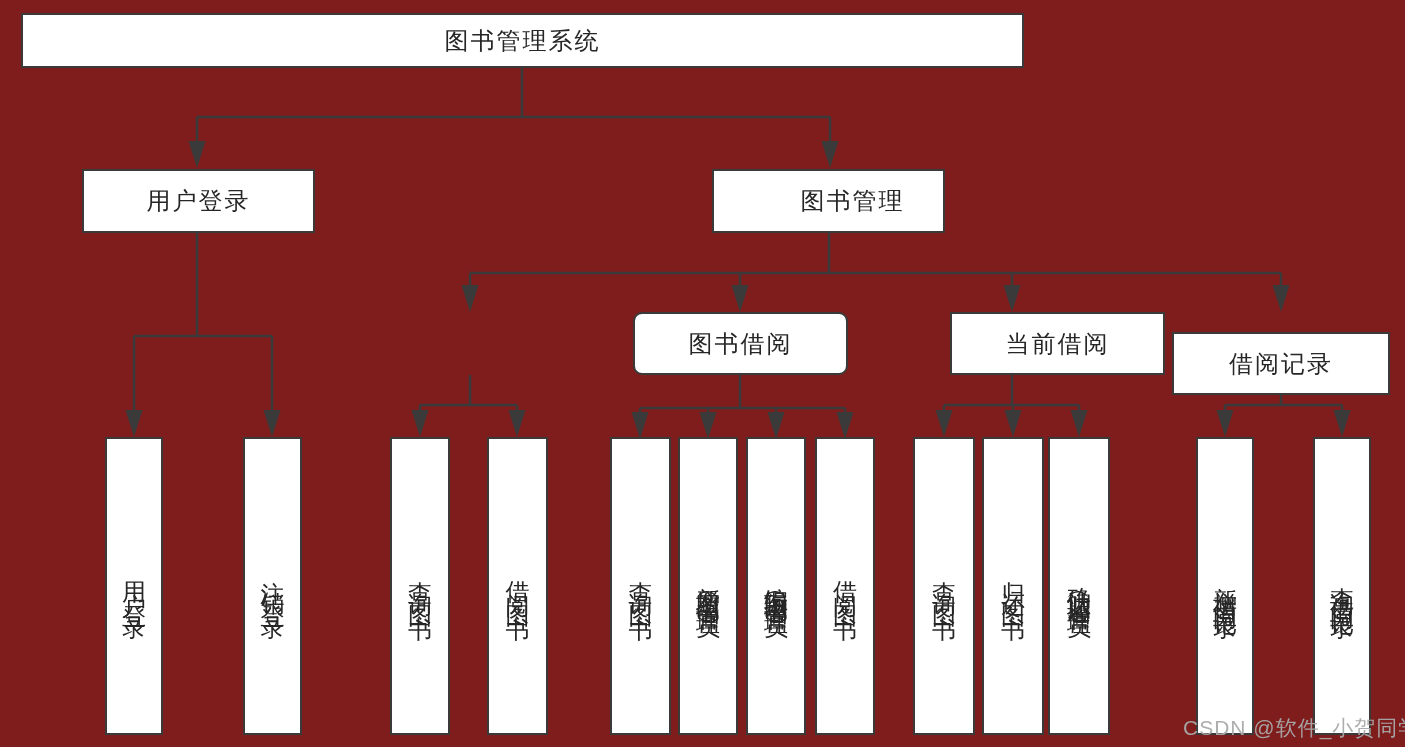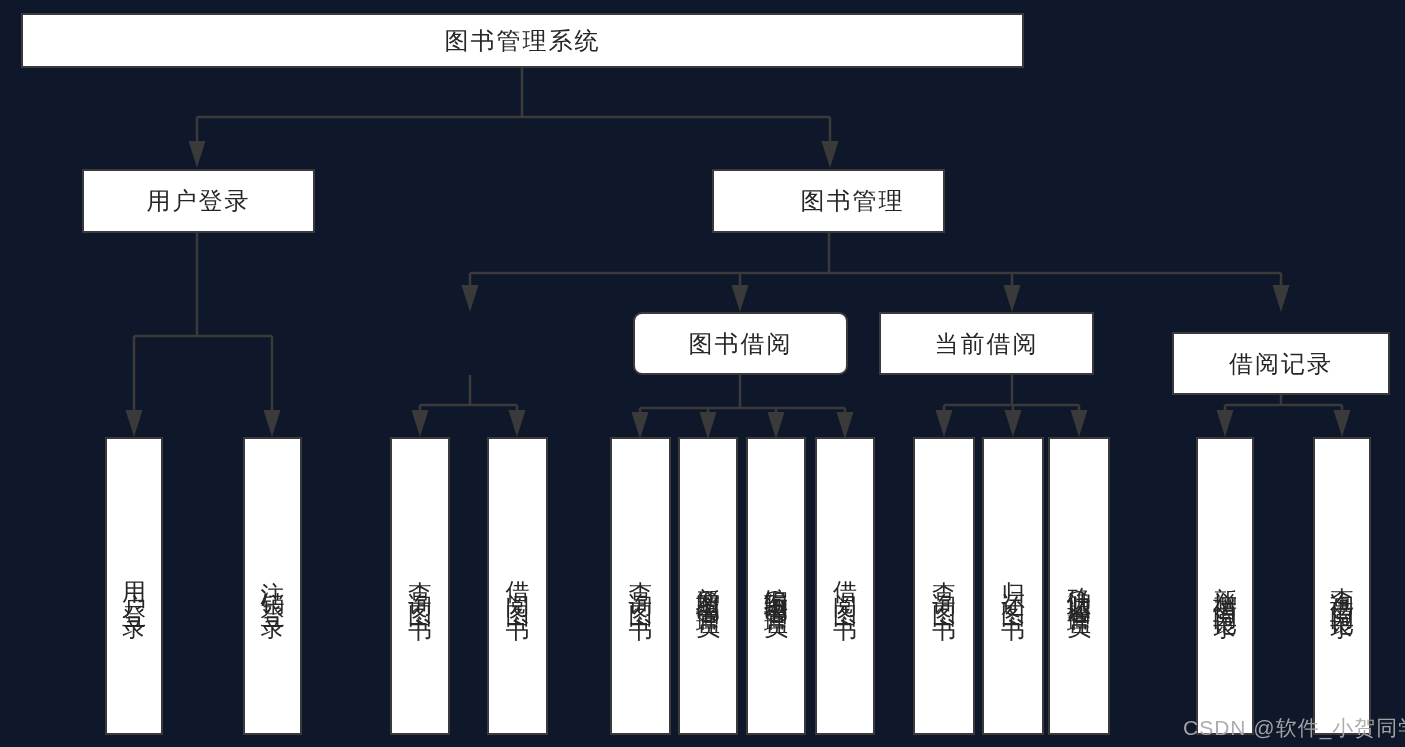--- a/index.html
+++ b/index.html
@@ -1,20 +1,20 @@
 <!DOCTYPE html>
 <html><head>
 <meta charset="utf-8">
 <style>
   html, body { margin: 0; padding: 0; background: #ffffff; }
   .canvas {
     position: relative;
     width: 1405px;
     height: 747px;
-    background: #0f172a;
+    background: #7f1d1d;
     font-family: "Liberation Sans", sans-serif;
     overflow: hidden;
   }
   svg.connectors {
     position: absolute;
     left: 0; top: 0;
     width: 1405px; height: 747px;
     z-index: 1;
   }
   .box {
@@ -34,21 +34,21 @@
     color: #262626;
     letter-spacing: 2px;
     white-space: nowrap;
   }
   
   .root  { left: 21px;  top: 13px;  width: 1003px; height: 55px; }
   .lv2a  { left: 82px;  top: 169px; width: 233px;  height: 64px; }
   .lv2b  { left: 712px; top: 169px; width: 233px;  height: 64px; padding-left: 48px; }
   .lv3a  { left: 363px; top: 312px; width: 215px;  height: 63px; }
   .lv3b  { left: 633px; top: 312px; width: 215px;  height: 63px; border-radius: 9px; }
-  .lv3c  { left: 879px; top: 312px; width: 215px;  height: 63px; }
+  .lv3c  { left: 950px; top: 312px; width: 215px;  height: 63px; }
   .lv3d  { left: 1172px;top: 332px; width: 218px;  height: 63px; align-items: center; }
   
   .leaf { top: 437px; height: 298px; }
   .leaf span {
     writing-mode: vertical-rl;
     text-orientation: upright;
     letter-spacing: 12px;
     white-space: nowrap;
   }
   .leaf.mid span   { letter-spacing: 6px; }

